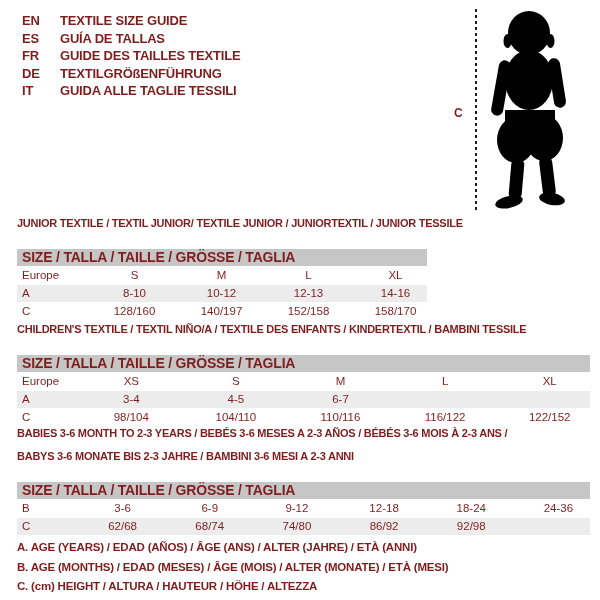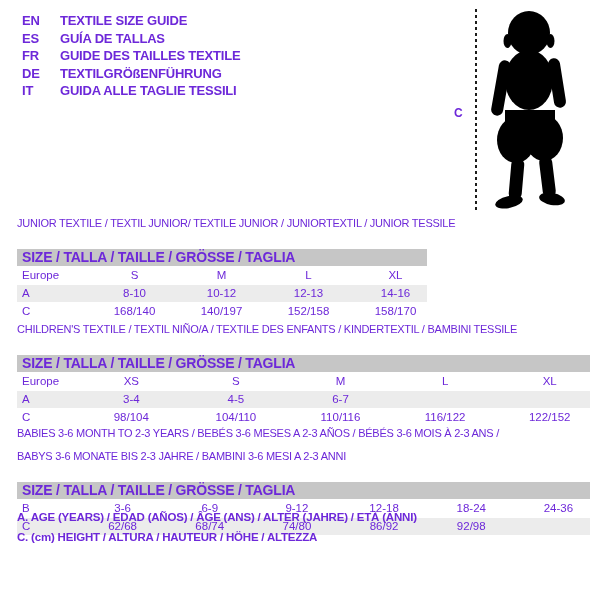--- a/index.html
+++ b/index.html
@@ -1,20 +1,20 @@
 <!DOCTYPE html>
 <html><head>
 <meta charset="utf-8">
 <style>
   html, body { margin:0; padding:0; background:#ffffff; }
   body { width:600px; height:600px; overflow:hidden; }
   .page {
     position:relative; width:600px; height:600px;
     font-family:"Liberation Sans", sans-serif;
-    color:#6d28d9; background:#ffffff;
+    color:#7f1d1d; background:#ffffff;
   }
 
   
   .lang-block { position:absolute; left:22px; top:12px; }
   .lang-row { display:flex; line-height:17.5px; font-weight:700; font-size:13px; letter-spacing:-0.2px; }
   .lang-code { width:38px; }
 
   
   .figure { position:absolute; left:440px; top:6px; width:158px; height:210px; }
   .dash-line {
@@ -23,39 +23,39 @@
   }
   .c-label { position:absolute; left:14px; top:100px; font-weight:700; font-size:12px; }
   .baby-svg { position:absolute; left:44px; top:4px; width:112px; height:203px; }
 
   
   .sec { position:absolute; left:17px; }
   #sec-junior   { top:216px; width:410px; }
   #sec-children { top:322px; width:573px; }
   #sec-babies   { top:426px; width:573px; }
 
-  .tbl-title { font-size:11px; font-weight:400; letter-spacing:-0.25px; line-height:14px; white-space:nowrap; }
+  .tbl-title { font-size:11px; font-weight:700; letter-spacing:-0.25px; line-height:14px; white-space:nowrap; }
   .tbl-title.second { margin-top:9px; }
   .tbl-title:empty { display:none; }
 
   .thead {
     margin-top:19px; height:17px; line-height:17px;
     background:#c6c6c6; font-weight:700; font-size:14px;
     padding-left:5px; letter-spacing:-0.2px; box-sizing:border-box;
   }
   .trow { display:grid; height:17px; line-height:17px; font-size:11.5px; margin-top:1px;gap:24px; }
   .g4 { grid-template-columns:62px repeat(4, 1fr); }
   .g5 { grid-template-columns:50px repeat(5, 1fr); }
   .g6 { grid-template-columns:50px repeat(6, 1fr); }
   .cell { text-align:center; overflow:hidden; }
   .cell.rlabel { text-align:left; padding-left:5px; }
   .stripe { background:#ececec; }
 
   
-  .legend { position:absolute; left:17px; top:508px; }
+  .legend { position:absolute; left:17px; top:538px; }
   .legend-line { font-size:11.5px; font-weight:700; line-height:19.5px; letter-spacing:-0.2px; white-space:nowrap; }
 </style>
 </head>
 <body>
 
 <div class="page">
 
   <div class="lang-block">
     <div class="lang-row">
       <span class="lang-code">EN</span>
@@ -113,21 +113,21 @@
     </div>
     <div class="trow g4 stripe">
       <div class="cell rlabel">A</div>
       <div class="cell">8-10</div>
       <div class="cell">10-12</div>
       <div class="cell">12-13</div>
       <div class="cell">14-16</div>
     </div>
     <div class="trow g4">
       <div class="cell rlabel">C</div>
-      <div class="cell">168/140</div>
+      <div class="cell">128/160</div>
       <div class="cell">140/197</div>
       <div class="cell">152/158</div>
       <div class="cell">158/170</div>
     </div>
   </div>
 
   <div class="sec" id="sec-children">
     <div class="tbl-title">CHILDREN'S TEXTILE / TEXTIL NIÑO/A / TEXTILE DES ENFANTS / KINDERTEXTIL / BAMBINI TESSILE</div>
     <div class="thead">SIZE / TALLA / TAILLE / GRÖSSE / TAGLIA</div>
     <div class="trow g5">
@@ -172,16 +172,17 @@
       <div class="cell">62/68</div>
       <div class="cell">68/74</div>
       <div class="cell">74/80</div>
       <div class="cell">86/92</div>
       <div class="cell">92/98</div>
     </div>
   </div>
 
   <div class="legend">
     <div class="legend-line">A. AGE (YEARS) / EDAD (AÑOS) / ÂGE (ANS) / ALTER (JAHRE) / ETÀ (ANNI)</div>
+    <div class="legend-line">B. AGE (MONTHS) / EDAD (MESES) / ÂGE (MOIS) / ALTER (MONATE) / ETÀ (MESI)</div>
     <div class="legend-line">C. (cm) HEIGHT / ALTURA / HAUTEUR / HÖHE / ALTEZZA</div>
   </div>
 
 </div>
 
 </body></html>

